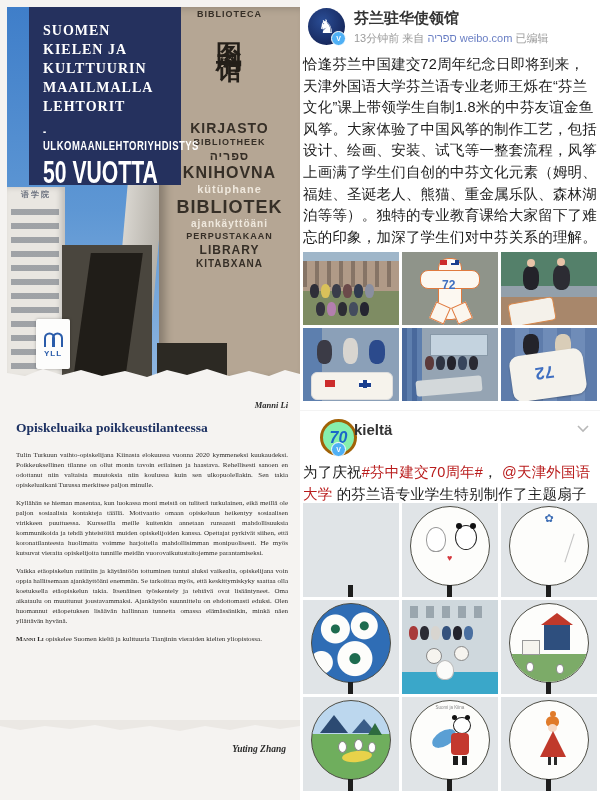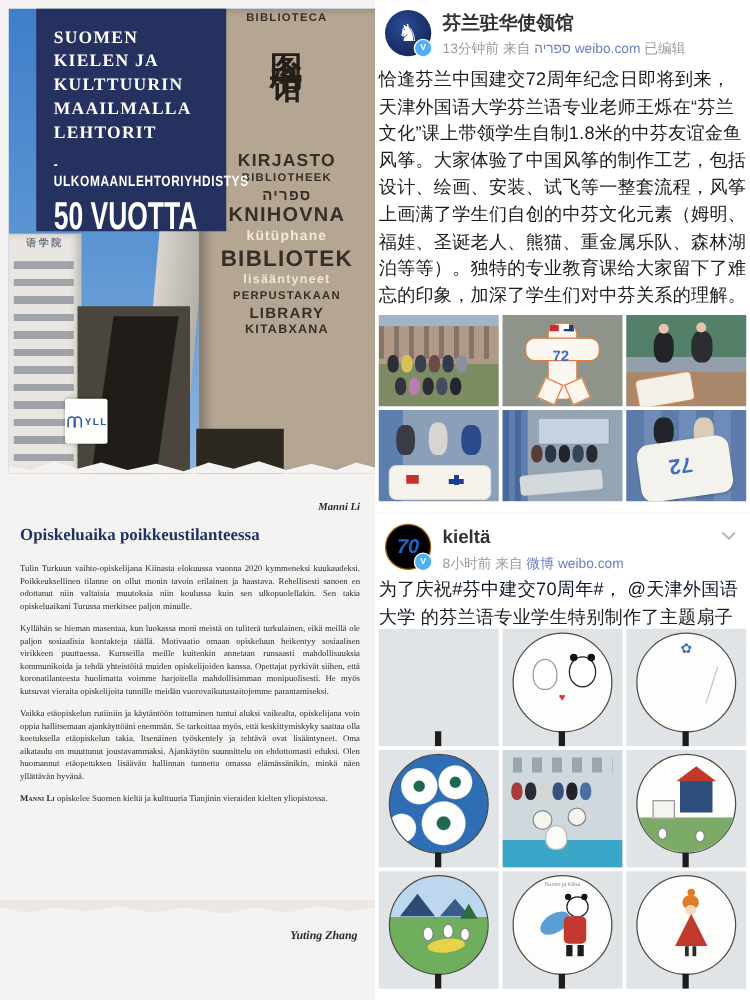--- a/index.html
+++ b/index.html
@@ -26,23 +26,23 @@
           align-items:center;gap:3px;padding-top:3px;box-sizing:border-box;overflow:hidden;}
   .fw{font-weight:800;color:#362f27;white-space:nowrap;letter-spacing:1px;line-height:1;
       font-family:"Liberation Sans",sans-serif;}
   .fw.w0{font-size:9px;}  .fw.w1{font-size:26px;writing-mode:vertical-rl;letter-spacing:6px;
          color:#241f19;height:96px;}
   .fw.w2{font-size:14px;} .fw.w3{font-size:9px;}  .fw.w4{font-size:12px;}
   .fw.w5{font-size:16px;} .fw.w6{font-size:11px;color:#efe8dd;}
   .fw.w7{font-size:18px;} .fw.w8{font-size:10px;color:#efe8dd;font-weight:600;}
   .fw.w9{font-size:9px;}  .fw.w10{font-size:12px;} .fw.w11{font-size:10px;}
   .dark-base{position:absolute;left:150px;top:336px;width:70px;height:36px;background:#2c2923;}
-  .yll{position:absolute;left:29px;top:312px;width:34px;height:36px;background:#fdfdfc;
-       border-radius:2px;display:flex;align-items:center;
-       justify-content:center;gap:1px;box-shadow:0 0 3px rgba(0,0,0,.3);margin-left:16px;}
+  .yll{position:absolute;left:29px;top:312px;width:34px;height:50px;background:#fdfdfc;
+       border-radius:2px;display:flex;flex-direction:column;align-items:center;
+       justify-content:center;gap:1px;box-shadow:0 0 3px rgba(0,0,0,.3);}
   .yll-text{font-size:8px;font-weight:bold;color:#2a5caa;letter-spacing:1px;}
   .torn-svg{position:absolute;left:0;bottom:-1px;width:293px;height:16px;}
   .cover-credit{position:absolute;right:12px;top:400px;font-family:"Liberation Serif",serif;
                 font-style:italic;font-weight:bold;font-size:8.5px;color:#2a2a2a;}
   .article{position:absolute;left:16px;top:420px;width:272px;}
   .article h1{font-family:"Liberation Serif",serif;font-size:13.5px;color:#1e3263;
               margin:0 0 14px 0;}
   .article p{font-family:"Liberation Serif",serif;font-size:7px;line-height:10px;
              text-align:justify;color:#2e2c2a;margin:0 0 8px 0;}
   .bio .sc{font-variant:small-caps;font-weight:bold;}
@@ -51,33 +51,33 @@
            font-style:italic;font-weight:bold;font-size:9.5px;color:#2a2a2a;}
   .next-heading{position:absolute;left:16px;top:774px;font-family:"Liberation Serif",serif;
                 font-weight:bold;font-size:14.5px;color:#1e3263;}
 
   
   #feed{position:absolute;left:300px;top:0;width:300px;height:800px;background:#fff;}
   .avatar{border-radius:50%;display:flex;align-items:center;justify-content:center;}
   .avatar1{position:absolute;left:8px;top:8px;width:37px;height:37px;
            background:radial-gradient(circle at 40% 35%,#2a4d95,#16275c 75%);
            color:#fff;font-size:19px;}
-  .avatar2{position:absolute;left:8px;top:419px;width:37px;height:37px;background:#000000;
-           border:1px solid #a16207;box-sizing:border-box;color:#1b66c9;
+  .avatar2{position:absolute;left:20px;top:419px;width:37px;height:37px;background:#86efac;
+           border:3px solid #a16207;box-sizing:border-box;color:#1b66c9;
            font-weight:bold;font-style:italic;font-size:16px;}
   .vbadge{position:absolute;width:13px;height:13px;border-radius:50%;background:#4fb0f5;
           border:1.5px solid #fff;color:#fff;font-size:7px;font-weight:bold;
           display:flex;align-items:center;justify-content:center;box-sizing:content-box;}
   .vb1{left:31px;top:31px;} .vb2{left:31px;top:442px;}
   .uname{position:absolute;left:54px;font-size:15px;font-weight:600;color:#333;}
   .meta{position:absolute;left:54px;font-size:11px;color:#9b9b9b;}
   .meta .src{color:#6a7fc4;}
   .wb-body{position:absolute;left:3px;width:294px;font-size:14.5px;line-height:21.6px;
            color:#1c1c1c;letter-spacing:.2px;}
-  .wb-link{color:#0f172a;}
+  .wb-link{color:#b91c1c;}
   .chev{position:absolute;left:276px;top:424px;}
   .divider{position:absolute;left:0;top:410px;width:300px;height:1px;background:#f3f3f3;}
   .grid{position:absolute;left:3px;display:grid;grid-template-columns:96px 96px 96px;gap:3px;}
   .g1{top:252px;} .g2{top:503px;}
   .cell{position:relative;overflow:hidden;}
   .g1 .cell{width:96px;height:73px;}
   .g2 .cell{width:96px;height:94px;}
   .fan-bg{background:#e0e4e7;}
   .fanface{position:absolute;left:8px;top:3px;width:78px;height:78px;border:1px solid #4e4e46;
            border-radius:50%;background:#fdfdfb;overflow:hidden;}
@@ -106,21 +106,21 @@
     </div>
     <div class="facade">
       <span class="fw w0">BIBLIOTECA</span>
       <span class="fw w1">图书馆</span>
       <span class="fw w2">KIRJASTO</span>
       <span class="fw w3">BIBLIOTHEEK</span>
       <span class="fw w4">ספריה</span>
       <span class="fw w5">KNIHOVNA</span>
       <span class="fw w6">kütüphane</span>
       <span class="fw w7">BIBLIOTEK</span>
-      <span class="fw w8">lisääntyneet</span>
+      <span class="fw w8">ajankäyttöäni</span>
       <span class="fw w9">PERPUSTAKAAN</span>
       <span class="fw w10">LIBRARY</span>
       <span class="fw w11">KITABXANA</span>
     </div>
     <div class="dark-base"></div>
 
     <div style="position:absolute;left:22px;top:-2px;width:152px;height:180px;background:#25315e;
                 padding:16px 0 0 14px;box-sizing:border-box;">
       <div style="font-family:'Liberation Serif',serif;font-weight:bold;color:#fff;
                   font-size:14px;line-height:19px;letter-spacing:1px;">
@@ -255,25 +255,20 @@
 
   <div class="divider"></div>
 
   <div class="avatar avatar2">
     <span>70</span>
   </div>
   <div class="vbadge vb2">
     <span>V</span>
   </div>
   <div class="uname" style="top:421px;">kieltä</div>
-  <div class="meta" style="top:443px;">
-    <span>8小时前</span>
-    <span>来自</span>
-    <span class="src">微博 weibo.com</span>
-  </div>
   <svg class="chev" width="14" height="9" viewBox="0 0 14 9">
     <polyline points="2,2 7,7 12,2" fill="none" stroke="#b8b8b8" stroke-width="1.6"></polyline>
   </svg>
 
   <div class="wb-body" style="top:462px;">
     <span>为了庆祝</span><span class="wb-link">#芬中建交70周年#</span><span>， </span><span class="wb-link">@天津外国语大学</span><span> 的芬兰语专业学生特别制作了主题扇子</span><span class="flag flag-fi"></span><span class="flag flag-cn"><span>★</span></span>
   </div>
 
   <div class="grid g2">
 

